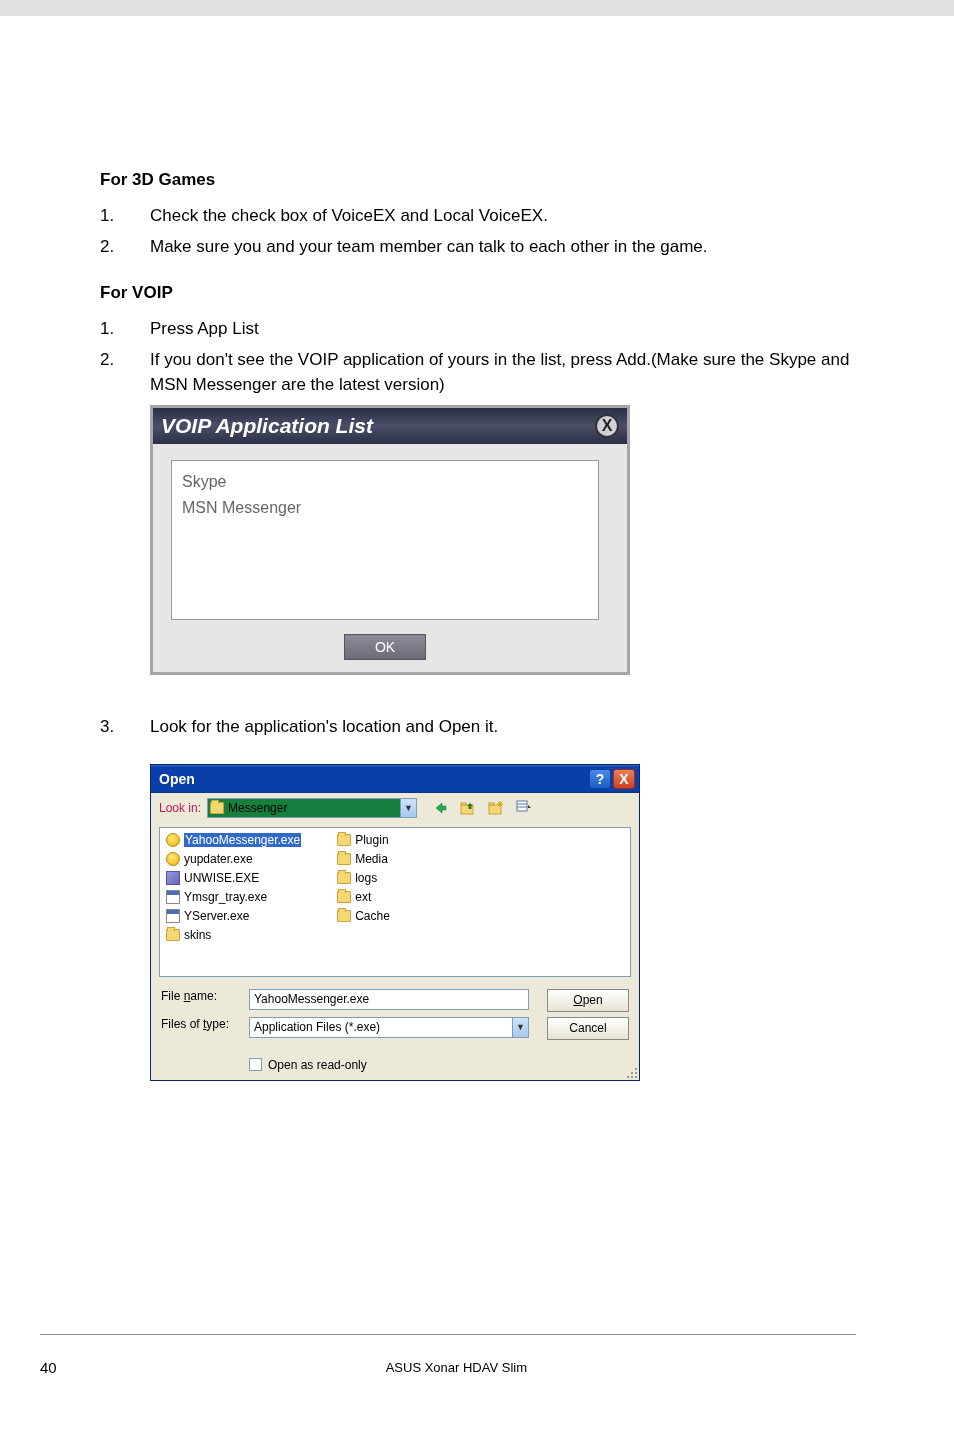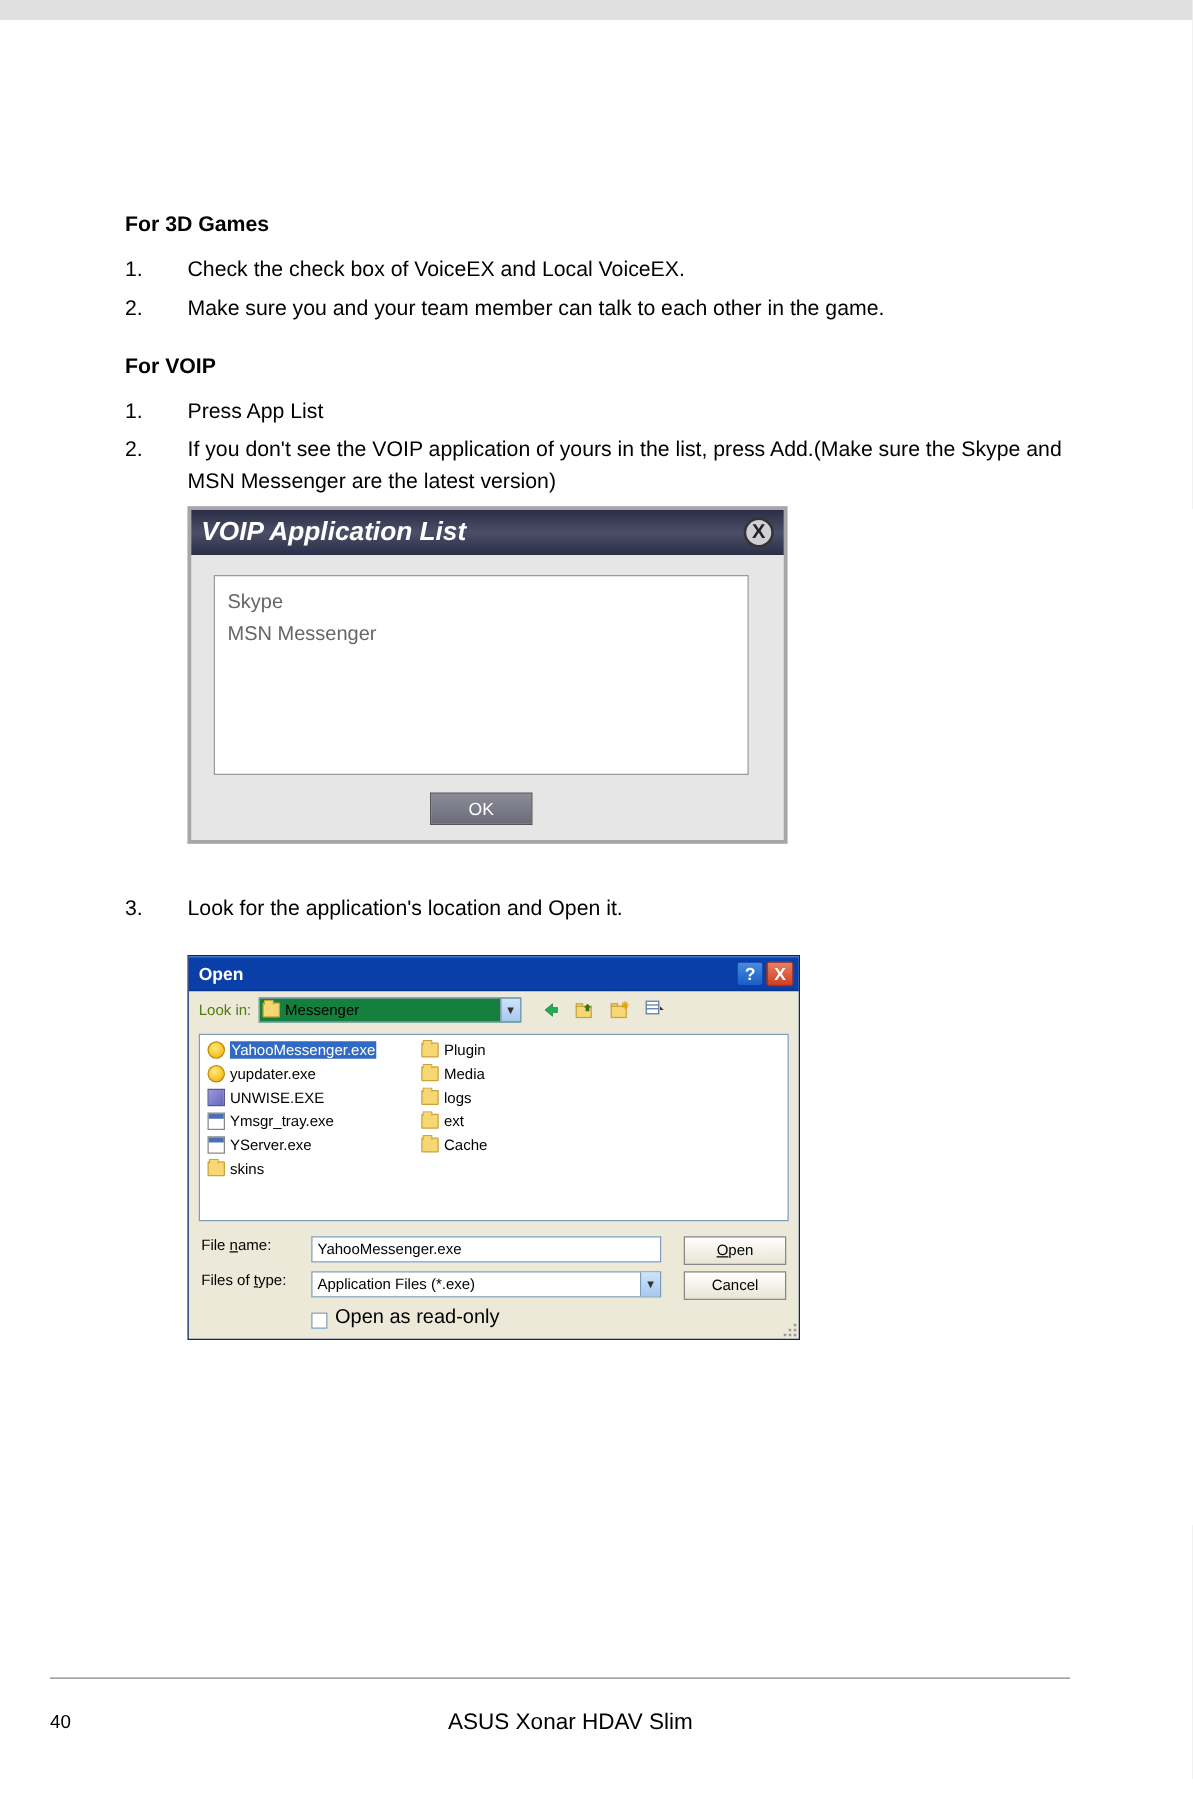--- a/index.html
+++ b/index.html
@@ -30,21 +30,21 @@
 
   
   .open-window { width: 490px; margin-left: 50px; margin-top: 8px; border: 1px solid #0a246a; background: #ece9d8; font-family: Tahoma, Arial, sans-serif; font-size: 12px; position: relative; }
   .open-titlebar { height: 28px; background: linear-gradient(to bottom, #2b6bd4 0%, #0a3ea8 8%, #0a3ea8 92%, #063585 100%); display: flex; align-items: center; justify-content: space-between; padding: 0 4px; }
   .open-title { color: #fff; font-weight: bold; font-size: 14px; padding-left: 4px; }
   .open-titlebtns { display: flex; gap: 2px; }
   .open-tbtn { width: 22px; height: 20px; border-radius: 3px; display: flex; align-items: center; justify-content: center; font-weight: bold; font-size: 14px; color: #fff; }
   .open-help { background: linear-gradient(to bottom, #4b8be0, #1a5dc4); border: 1px solid #0a3ea8; }
   .open-close { background: linear-gradient(to bottom, #e88060, #d04020); border: 1px solid #a03018; }
   .open-toolbar { height: 30px; display: flex; align-items: center; padding: 0 8px; gap: 6px; border-bottom: 0; }
-  .open-toolbar label { color: #4d7c0f; }
+  .open-toolbar label { color: #be185d; }
   .lookin-combo { flex: 0 0 210px; height: 20px; border: 1px solid #7f9db9; background: #15803d; display: flex; align-items: center; padding: 0 2px; gap: 4px; position: relative; }
   .folder-icon-sm { width: 14px; height: 12px; background: #f7d674; border: 1px solid #c9a437; border-radius: 1px; position: relative; }
   .folder-icon-sm::before { content: ""; position: absolute; top: -3px; left: 0; width: 6px; height: 3px; background: #f7d674; border: 1px solid #c9a437; border-bottom: none; border-radius: 1px 1px 0 0; }
   .combo-arrow { position: absolute; right: 0; top: 0; bottom: 0; width: 16px; background: linear-gradient(to bottom,#cde3fb,#a8c8f0); border-left: 1px solid #7f9db9; display: flex; align-items: center; justify-content: center; font-size: 9px; color: #333; }
   .tb-icons { display: flex; gap: 6px; align-items: center; margin-left: 6px; }
   .tb-ico { width: 22px; height: 20px; display: flex; align-items: center; justify-content: center; font-size: 14px; color: #333; }
   .tb-ico svg { width: 16px; height: 16px; }
 
   .open-filearea { background: #fff; border: 1px solid #7f9db9; height: 150px; margin: 4px 8px 8px 8px; padding: 4px 6px; display: flex; gap: 36px; }
   .file-col { display: flex; flex-direction: column; gap: 2px; }
@@ -59,28 +59,28 @@
   .ico-folder::before { content: ""; position: absolute; top: -3px; left: 0; width: 6px; height: 3px; background: #f7d674; border: 1px solid #c9a437; border-bottom: none; border-radius: 1px 1px 0 0; }
 
   .open-bottom { padding: 4px 10px 8px 10px; }
   .form-row { display: flex; align-items: flex-start; height: 28px; gap: 10px; }
   .form-label { width: 78px; font-size: 12px; }
   .form-label .ul { text-decoration: underline; }
   .text-input { flex: 1; height: 21px; border: 1px solid #7f9db9; background: #fff; padding: 0 4px; font-size: 12px; }
   .type-combo { flex: 1; height: 21px; border: 1px solid #7f9db9; background: #fff; position: relative; display: flex; align-items: center; padding: 0 4px; font-size: 12px; }
   .side-btn { width: 82px; height: 23px; border: 1px solid #888; background: linear-gradient(to bottom,#fff,#e8e4d4); font-size: 12px; text-align: center; cursor: pointer; margin-left: 8px; }
   .side-btn .ul { text-decoration: underline; }
-  .readonly-row { display: flex; align-items: flex-end; gap: 6px; margin-left: 88px; margin-top: 0; font-size: 16px; }
+  .readonly-row { display: flex; align-items: flex-start; gap: 6px; margin-left: 88px; margin-top: 13px; font-size: 12px; }
   .checkbox-box { width: 13px; height: 13px; border: 1px solid #7f9db9; background: #fff; }
   .corner-grip { position: absolute; bottom: 2px; right: 2px; width: 14px; height: 14px; }
   .corner-grip span { position: absolute; width: 2px; height: 2px; background: #9c9a8c; }
 
-  .footer { position: absolute; bottom: 46px; left: 40px; right: 98px; border-top: 1px solid #888; display: flex; align-items: center; padding-top: 20px; font-size: 14px; }
+  .footer { position: absolute; bottom: 46px; left: 40px; right: 98px; border-top: 1px solid #888; display: flex; align-items: center; padding-top: 8px; font-size: 14px; }
   .page-num { font-size: 15px; }
-  .footer-text { margin: 4px auto; font-size: 18px; }
+  .footer-text { margin: 17px auto; font-size: 13px; }
 </style>
 </head>
 <body>
 
 <div class="page">
   <div class="top-bar"></div>
   <div class="content">
 
     <div class="bold-heading">For 3D Games</div>
     <ol class="ordered-list">

